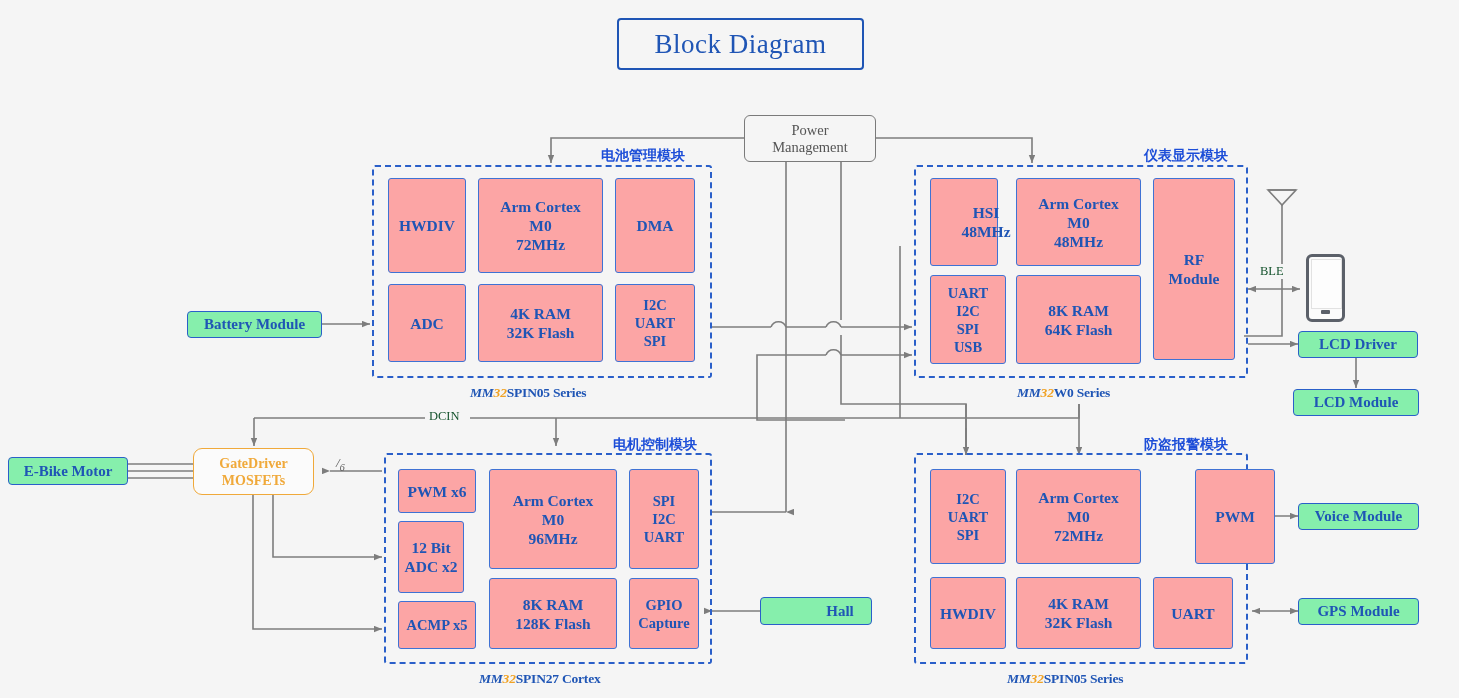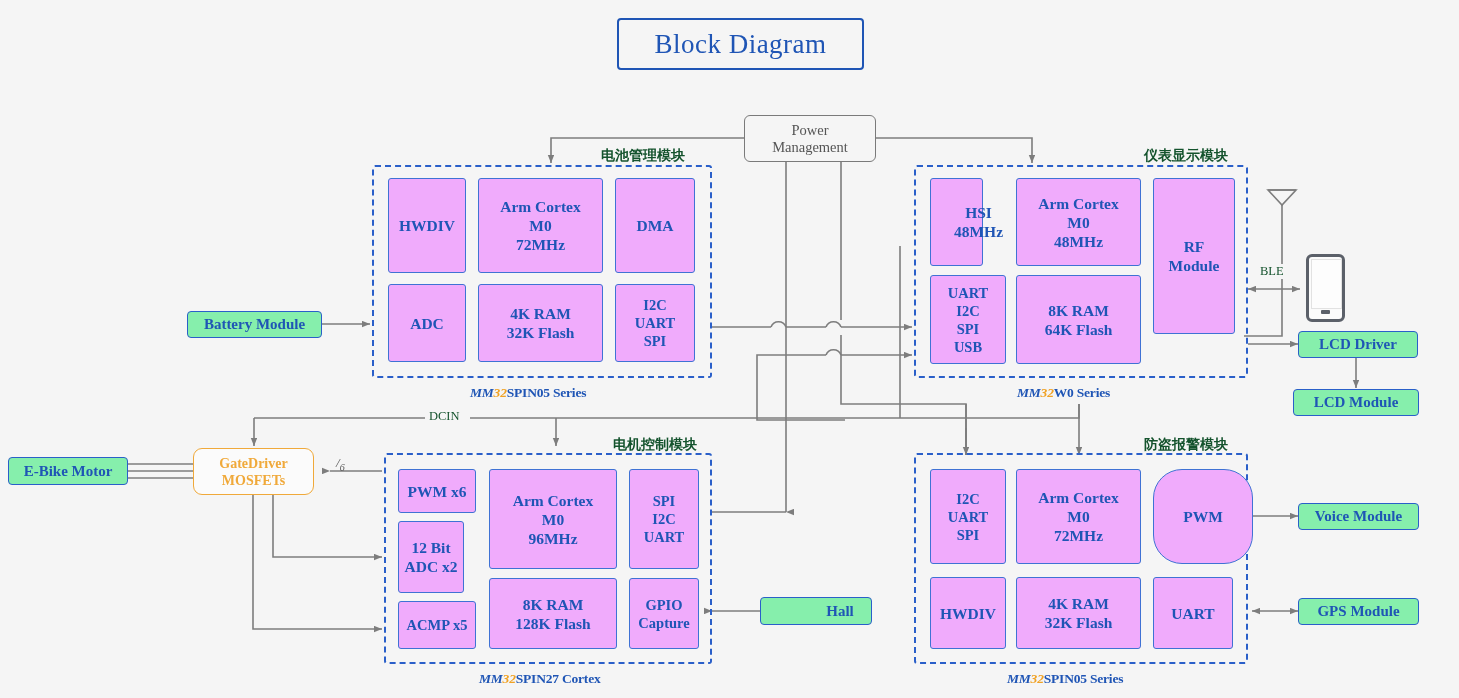--- a/index.html
+++ b/index.html
@@ -45,42 +45,42 @@
     color: #555; font-size: 14.5px; line-height: 17px;
   }
 
   
   .group {
     border: 2px dashed #2a5fc9;
     border-radius: 3px;
     background: transparent;
   }
   .group-title {
-    color: #14532d;
+    color: #1d4ed8;
     font-size: 14px;
     font-weight: bold;
     white-space: nowrap;
   }
   .series-label {
     color: #1f55b5;
     font-size: 13.5px;
     font-weight: bold;
     font-style: italic;
     white-space: nowrap;
     letter-spacing: -.2px;
   }
   .series-label .mm { font-style: italic; }
   .series-label .n32 { color: #f0a225; font-style: italic; }
   .series-label .rest { font-style: normal; }
 
   
   .cell {
     border: 1.7px solid #3f72d4;
     border-radius: 3px;
-    background: #f0abfc;
+    background: #fca5a5;
     display: flex; flex-direction: column;
     align-items: center; justify-content: center;
     color: #1f55b5;
     font-size: 15.5px;
     line-height: 19px;
     text-align: right;
     font-weight: bold;
   }
   .cell.small { font-size: 14.5px; line-height: 18px; }
 
@@ -261,30 +261,30 @@
     <span>UART</span>
     <span>SPI</span>
   </div>
 
   <div class="abs group" style="left:914px; top:165px; width:334px; height:213px;"></div>
   <div class="abs group-title" style="left:1144px; top:147px;">仪表显示模块</div>
   <div class="abs series-label" style="left:1017px; top:385px;">
     <span class="mm">MM</span><span class="n32">32</span><span class="rest">W0 Series</span>
   </div>
 
-  <div class="abs cell" style="left:930px; top:178px; width:53px; height:88px;padding-left:44px;">
+  <div class="abs cell" style="left:930px; top:178px; width:68px; height:88px;padding-left:44px;">
     <span>HSI</span>
     <span>48MHz</span>
   </div>
   <div class="abs cell" style="left:1016px; top:178px; width:125px; height:88px;">
     <span>Arm Cortex</span>
     <span>M0</span>
     <span>48MHz</span>
   </div>
-  <div class="abs cell" style="left:1153px; top:178px; width:82px; height:156px;">
+  <div class="abs cell" style="left:1153px; top:178px; width:82px; height:182px;">
     <span>RF</span>
     <span>Module</span>
   </div>
   <div class="abs cell small" style="left:930px; top:275px; width:76px; height:89px;">
     <span>UART</span>
     <span>I2C</span>
     <span>SPI</span>
     <span>USB</span>
   </div>
   <div class="abs cell" style="left:1016px; top:275px; width:125px; height:89px;">
@@ -336,21 +336,21 @@
   <div class="abs cell small" style="left:930px; top:469px; width:76px; height:95px;">
     <span>I2C</span>
     <span>UART</span>
     <span>SPI</span>
   </div>
   <div class="abs cell" style="left:1016px; top:469px; width:125px; height:95px;">
     <span>Arm Cortex</span>
     <span>M0</span>
     <span>72MHz</span>
   </div>
-  <div class="abs cell" style="left:1153px; top:469px; width:100px; height:95px;border-radius:29px;">
+  <div class="abs cell" style="left:1195px; top:469px; width:80px; height:95px;">
     <span>PWM</span>
   </div>
   <div class="abs cell" style="left:930px; top:577px; width:76px; height:72px;">
     <span>HWDIV</span>
   </div>
   <div class="abs cell" style="left:1016px; top:577px; width:125px; height:72px;">
     <span>4K RAM</span>
     <span>32K Flash</span>
   </div>
   <div class="abs cell" style="left:1153px; top:577px; width:80px; height:72px;">

